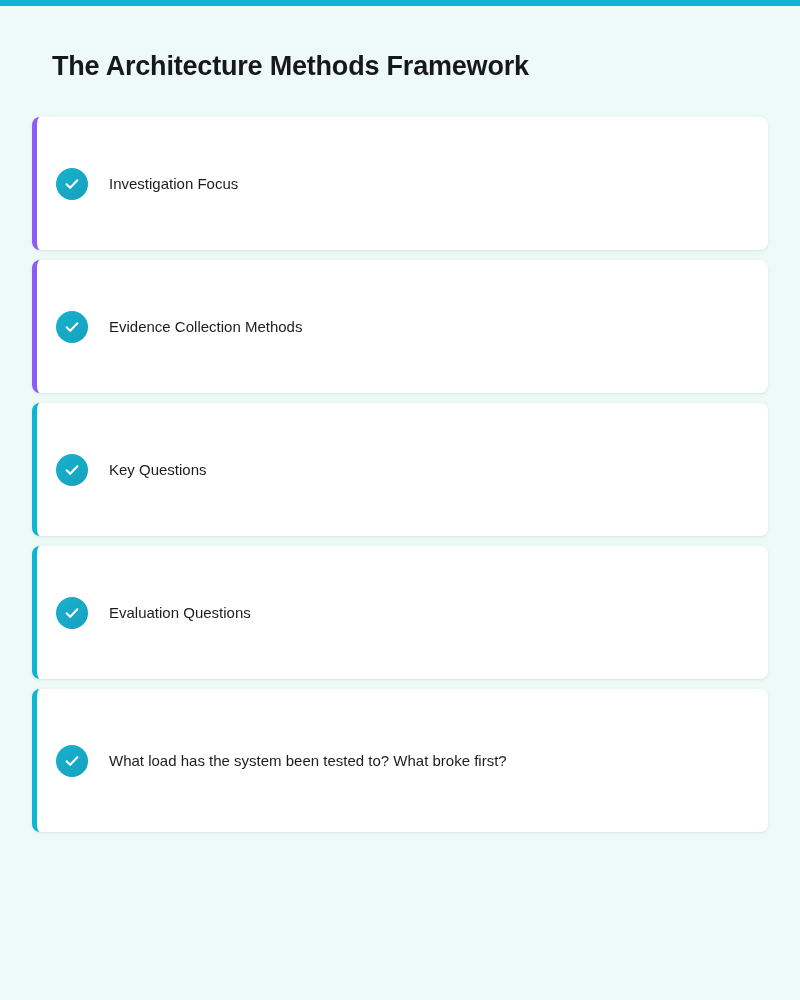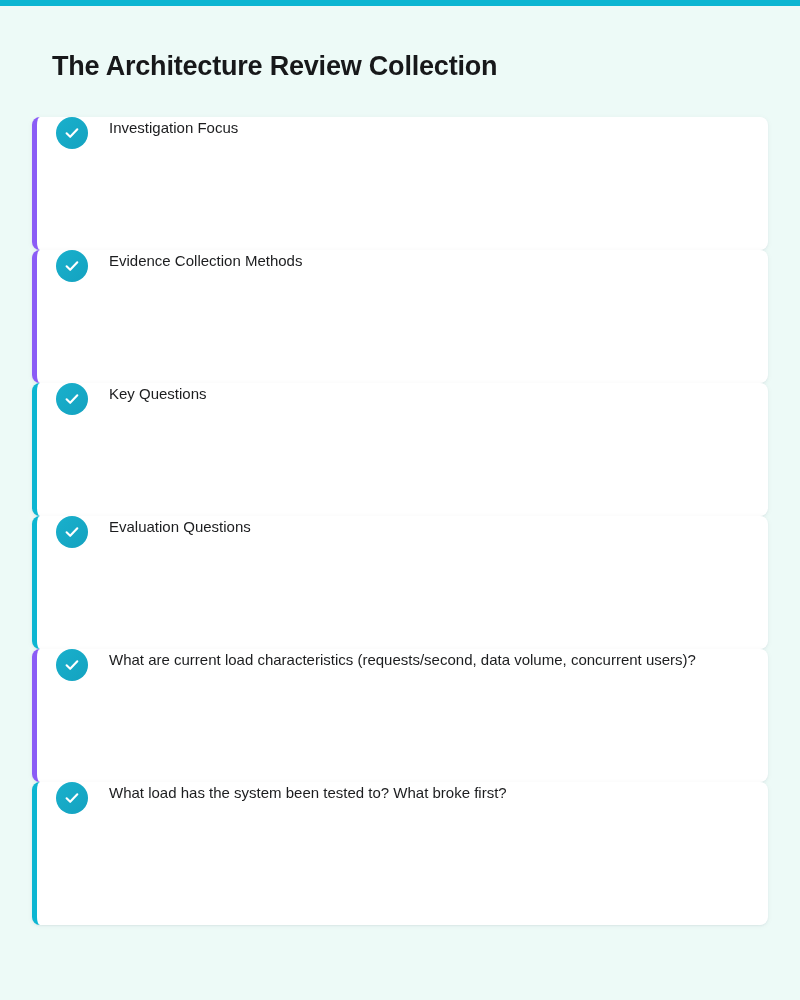--- a/index.html
+++ b/index.html
@@ -44,22 +44,23 @@
 
   .card {
     position: relative;
     box-sizing: border-box;
     width: 736px;
     background: #ffffff;
     border-radius: 8px;
     border-left: 5px solid #8b5cf6;
     box-shadow: 0 1px 2px rgba(16, 40, 60, 0.06),
                 0 1px 6px rgba(16, 40, 60, 0.045);
-    margin-bottom: 0;
+    margin-bottom: 10px;
     display: flex;
+    align-items: center;
     padding: 0 22px 0 19px;
   }
 
   .card.accent-purple { border-left-color: #8b5cf6; }
   .card.accent-cyan   { border-left-color: #0cb6d2; }
 
   .card.h-133 { height: 133px; }
   .card.h-143 { height: 143px; }
 
   .check-badge {
@@ -84,21 +85,21 @@
     line-height: 22px;
     color: #1c1d1f;
     max-width: 600px;
   }
 </style>
 </head>
 <body>
 
 <div id="top-accent-bar"></div>
 
-<h1 id="page-title">The Architecture Review Collection</h1>
+<h1 id="page-title">The Architecture Methods Framework</h1>
 
 <div id="card-list">
 
   <div class="card accent-purple h-133">
     <span class="check-badge">
       <svg width="18" height="18" viewBox="0 0 18 18" aria-hidden="true">
         <path d="M3.6 9.3 L7.2 12.8 L14.3 5.3" fill="none" stroke="#ffffff" stroke-width="2.1" stroke-linecap="round" stroke-linejoin="round"></path>
       </svg>
     </span>
     <span class="card-text">Investigation Focus</span>
@@ -124,28 +125,20 @@
 
   <div class="card accent-cyan h-133">
     <span class="check-badge">
       <svg width="18" height="18" viewBox="0 0 18 18" aria-hidden="true">
         <path d="M3.6 9.3 L7.2 12.8 L14.3 5.3" fill="none" stroke="#ffffff" stroke-width="2.1" stroke-linecap="round" stroke-linejoin="round"></path>
       </svg>
     </span>
     <span class="card-text">Evaluation Questions</span>
   </div>
 
-  <div class="card accent-purple h-133">
-    <span class="check-badge">
-      <svg width="18" height="18" viewBox="0 0 18 18" aria-hidden="true">
-        <path d="M3.6 9.3 L7.2 12.8 L14.3 5.3" fill="none" stroke="#ffffff" stroke-width="2.1" stroke-linecap="round" stroke-linejoin="round"></path>
-      </svg>
-    </span>
-    <span class="card-text">What are current load characteristics (requests/second, data volume, concurrent users)?</span>
-  </div>
 
   <div class="card accent-cyan h-143">
     <span class="check-badge">
       <svg width="18" height="18" viewBox="0 0 18 18" aria-hidden="true">
         <path d="M3.6 9.3 L7.2 12.8 L14.3 5.3" fill="none" stroke="#ffffff" stroke-width="2.1" stroke-linecap="round" stroke-linejoin="round"></path>
       </svg>
     </span>
     <span class="card-text">What load has the system been tested to? What broke first?</span>
   </div>
 

